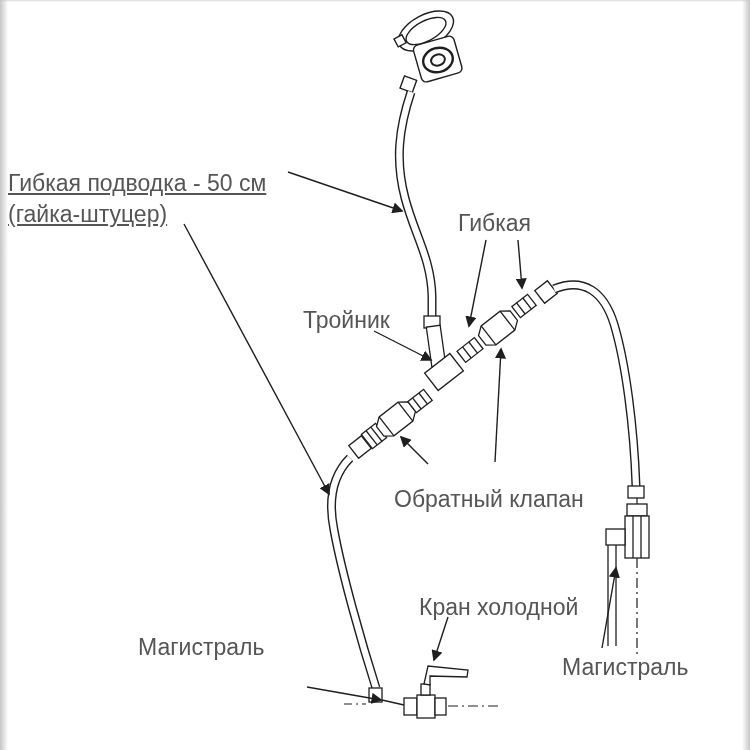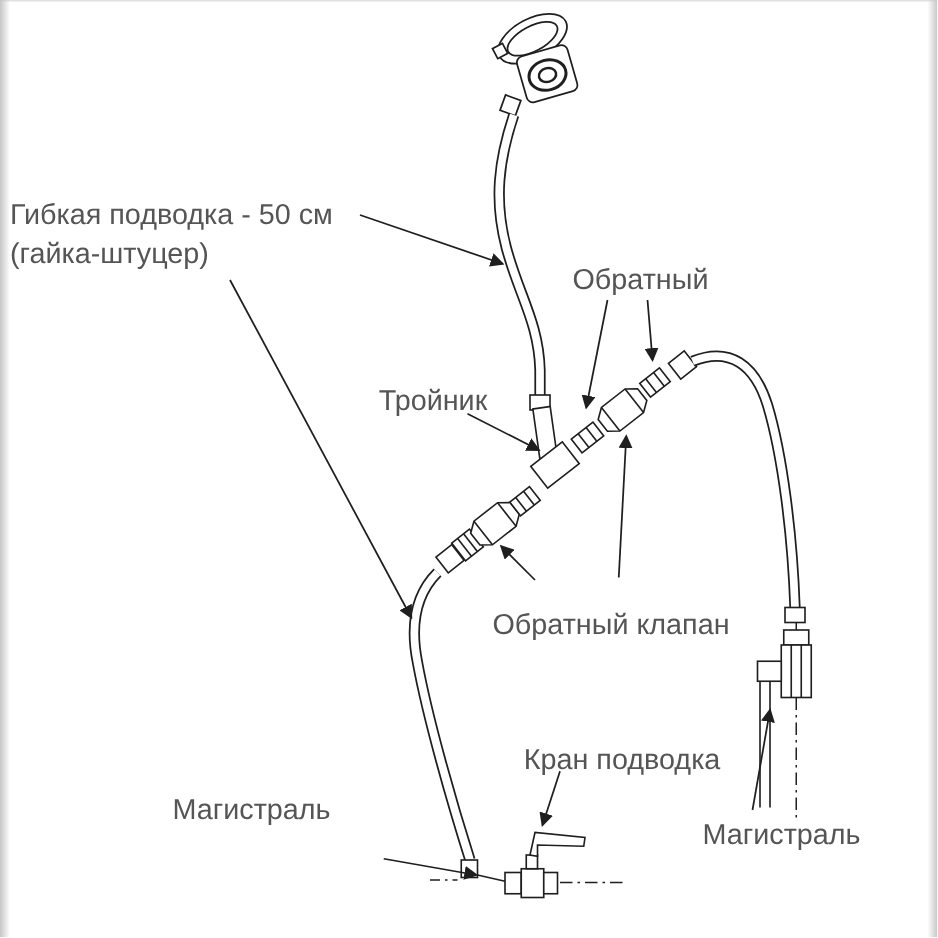--- a/index.html
+++ b/index.html
@@ -179,32 +179,32 @@
       <line class="ln" x1="518" y1="240" x2="522" y2="288" marker-end="url(#arrow)"></line>
       <line class="ln" x1="374" y1="331" x2="431" y2="360" marker-end="url(#arrow)"></line>
       <line class="ln" x1="428" y1="464" x2="401" y2="437" marker-end="url(#arrow)"></line>
       <line class="ln" x1="495" y1="462" x2="501" y2="349" marker-end="url(#arrow)"></line>
       <line class="ln" x1="448" y1="617" x2="434" y2="660" marker-end="url(#arrow)"></line>
       <line class="ln" x1="307" y1="687" x2="381" y2="700" marker-end="url(#arrow)"></line>
       <line class="ln" x1="602" y1="648" x2="616" y2="568" marker-end="url(#arrow)"></line>
     </g>
   </svg>
 
-  <div class="label" style="left:8px;top:156px;">
+  <div class="label" style="left:8px;top:168px;text-decoration:underline;">
     <div>Гибкая подводка - 50 см</div>
     <div>(гайка-штуцер)</div>
   </div>
 
-  <div class="label" style="left:458px;top:208px;">Обратный</div>
+  <div class="label" style="left:458px;top:208px;">Гибкая</div>
 
   <div class="label" style="left:303px;top:305px;">Тройник</div>
 
   <div class="label" style="left:394px;top:484px;">Обратный клапан</div>
 
-  <div class="label" style="left:419px;top:592px;">Кран подводка</div>
+  <div class="label" style="left:419px;top:592px;">Кран холодной</div>
 
   <div class="label" style="left:138px;top:632px;">
     <div>Магистраль</div>
   </div>
 
   <div class="label" style="left:562px;top:652px;">
     <div>Магистраль</div>
   </div>
 
 </div>

